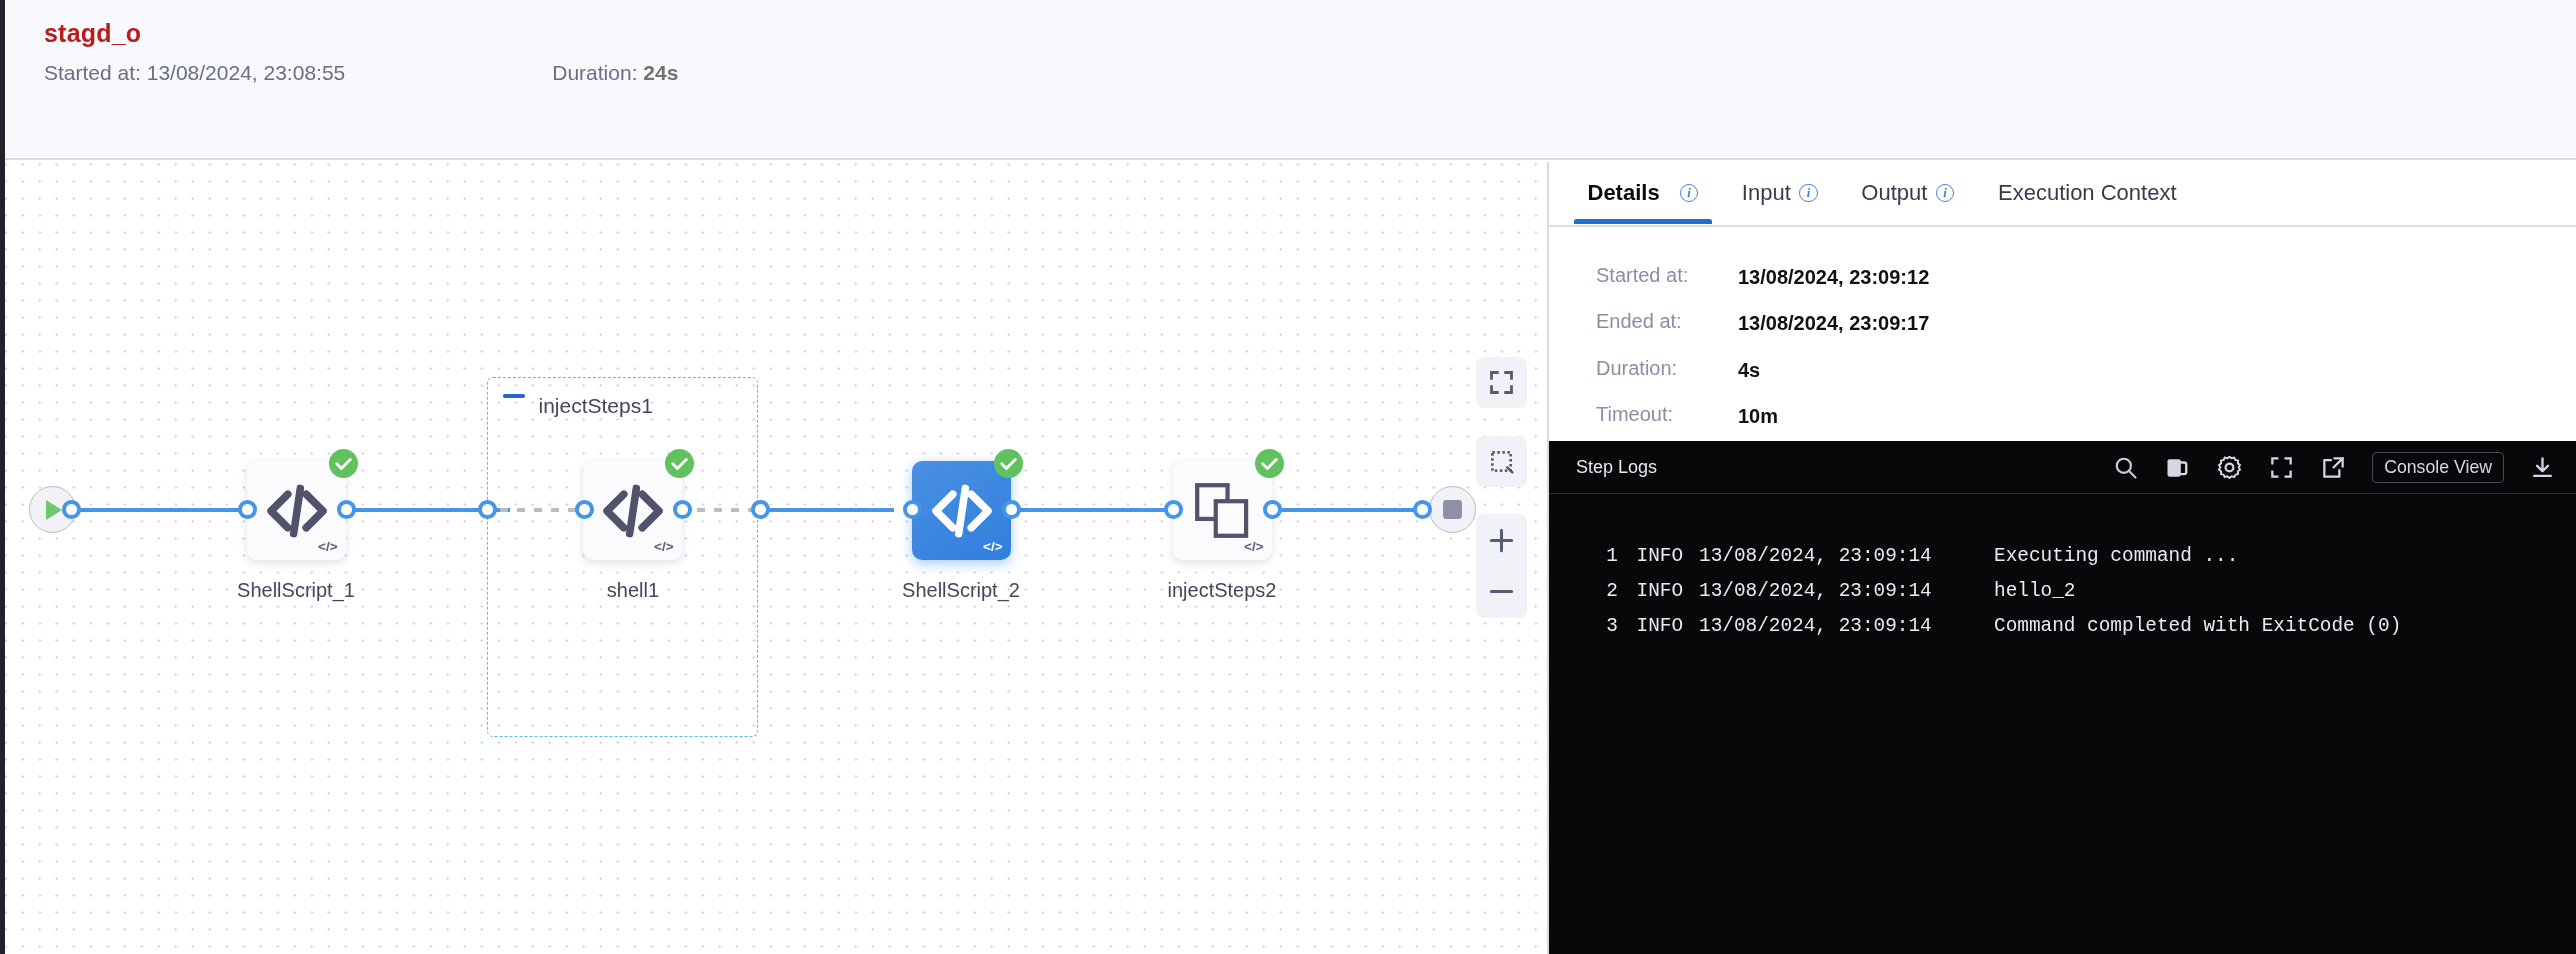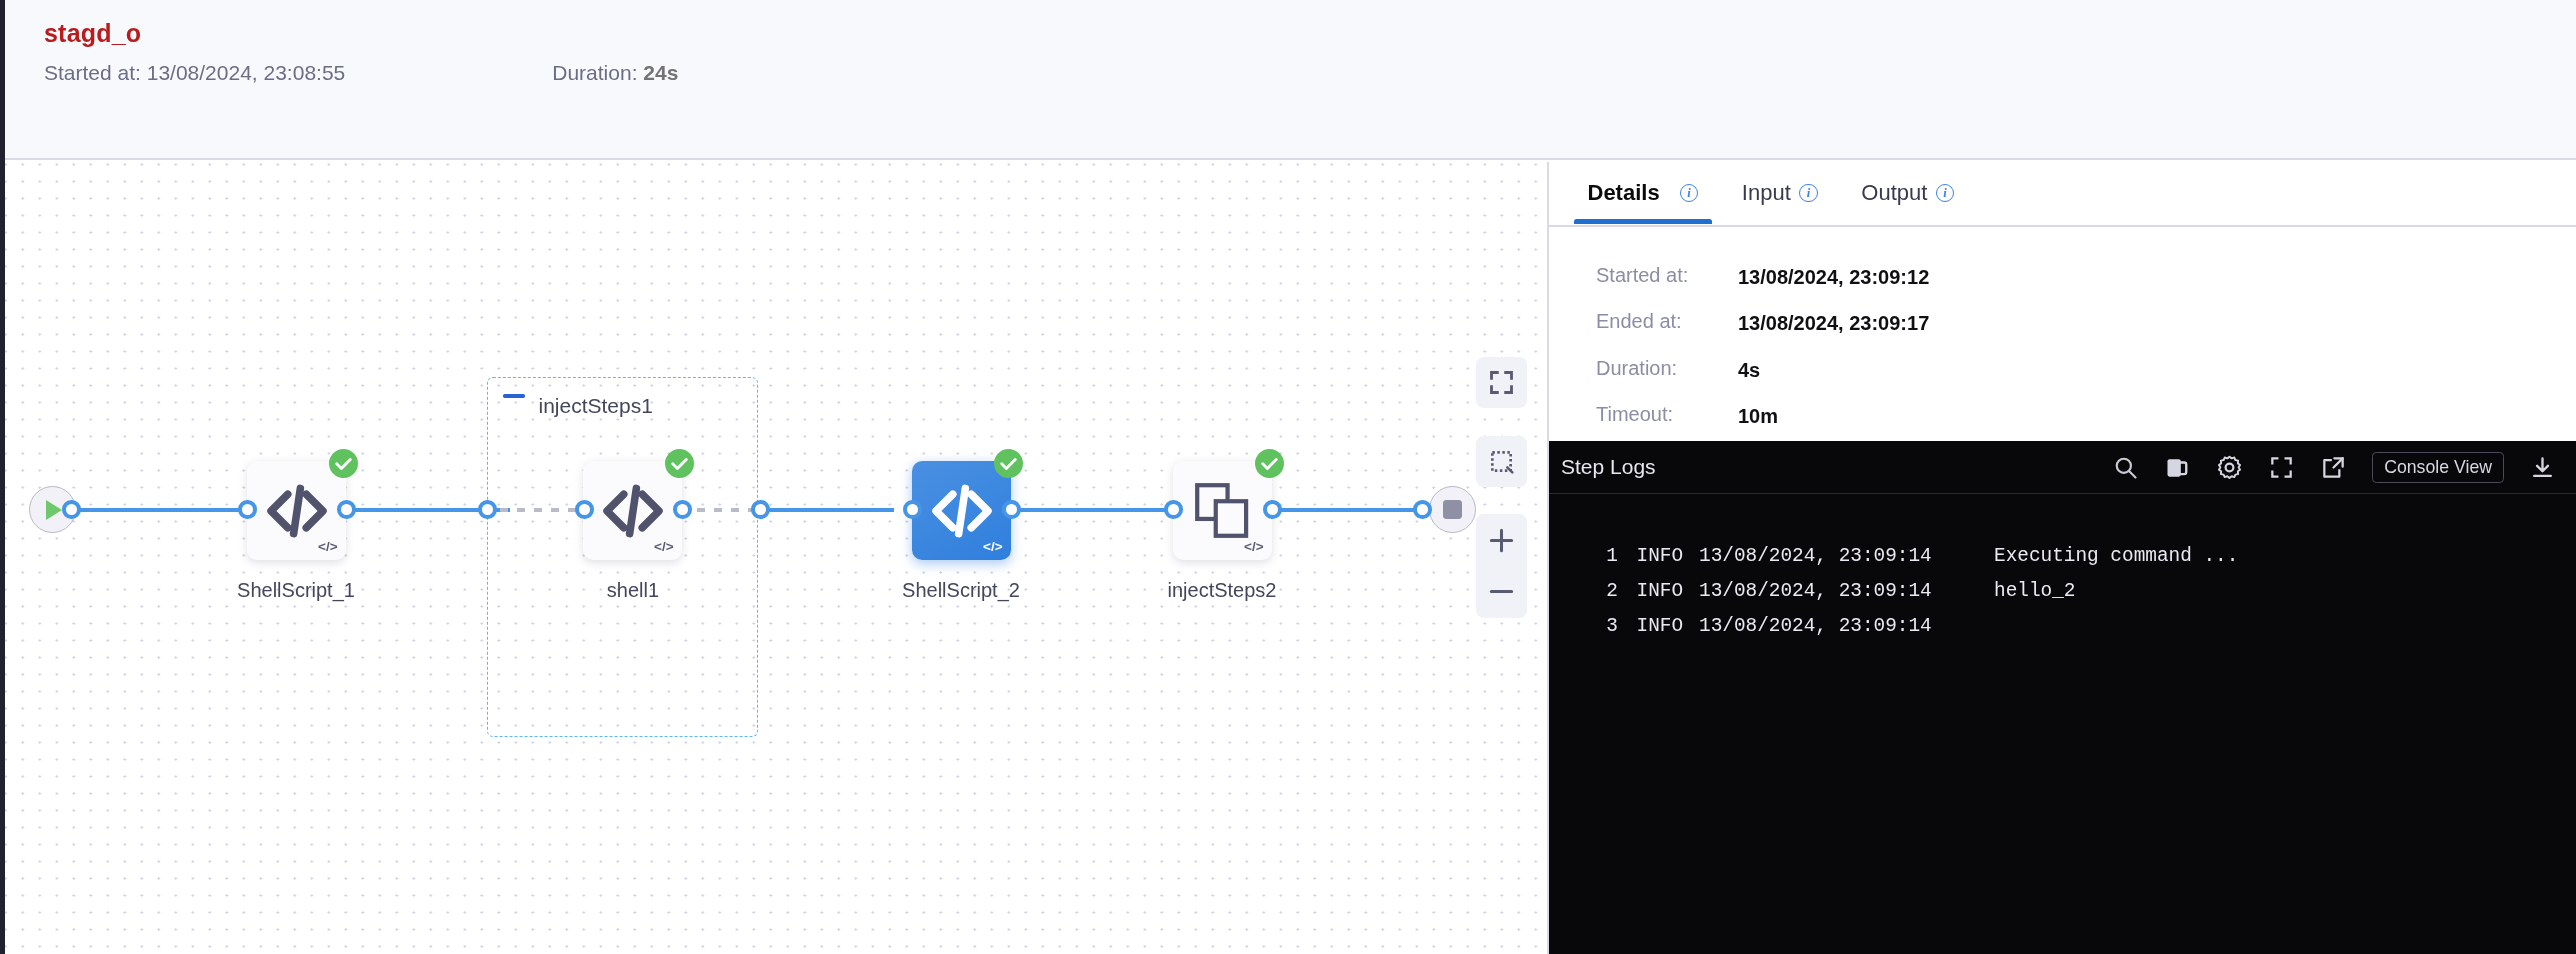--- a/index.html
+++ b/index.html
@@ -175,21 +175,21 @@
 
   
   .logs {
     position: absolute; left: 0; top: 279px; width: 1029px; height: 513px;
     background: #08080a;
   }
   .logs-head {
     position: relative; height: 53px; display: flex; align-items: center;
     border-bottom: 1.7px solid #2a2a33;
   }
-  .logs-title { margin-left: 12px; font-size: 21px; color: #e6e7ef; }
+  .logs-title { margin-left: 27px; font-size: 18px; color: #e6e7ef; }
   .logs-tools {
     position: absolute; right: 22px; display: flex; align-items: center; gap: 25px;
   }
   .tool-ic { width: 27px; height: 27px; display: flex; align-items: center; justify-content: center; }
   .console-btn {
     border: 1.7px solid #4a4a58; border-radius: 4.2px; padding: 4px 11px;
     color: #d7d8e2; font-size: 17.7px; white-space: nowrap;
   }
   .log-body { padding: 45px 0 0 0; font-family: "Liberation Mono", monospace; }
   .log-line {
@@ -356,20 +356,23 @@
         <span>Details</span>
         <span class="info-i">i</span>
       </div>
       <div class="tab">
         <span>Input</span>
         <span class="info-i">i</span>
       </div>
       <div class="tab">
         <span>Output</span>
         <span class="info-i">i</span>
+      </div>
+      <div class="tab">
+        <span>Execution Context</span>
       </div>
     </div>
 
     <div class="details">
       <div class="det-row">
         <div class="det-key">Started at:</div>
         <div class="det-val">13/08/2024, 23:09:12</div>
       </div>
       <div class="det-row">
         <div class="det-key">Ended at:</div>
@@ -446,18 +449,19 @@
         <div class="log-line">
           <span class="ln-num">2</span>
           <span class="ln-lvl">INFO</span>
           <span class="ln-time">13/08/2024, 23:09:14</span>
           <span class="ln-msg">hello_2</span>
         </div>
         <div class="log-line">
           <span class="ln-num">3</span>
           <span class="ln-lvl">INFO</span>
           <span class="ln-time">13/08/2024, 23:09:14</span>
+          <span class="ln-msg">Command completed with ExitCode (0)</span>
         </div>
       </div>
     </div>
   </div>
 </div>
 
 
 </body></html>

